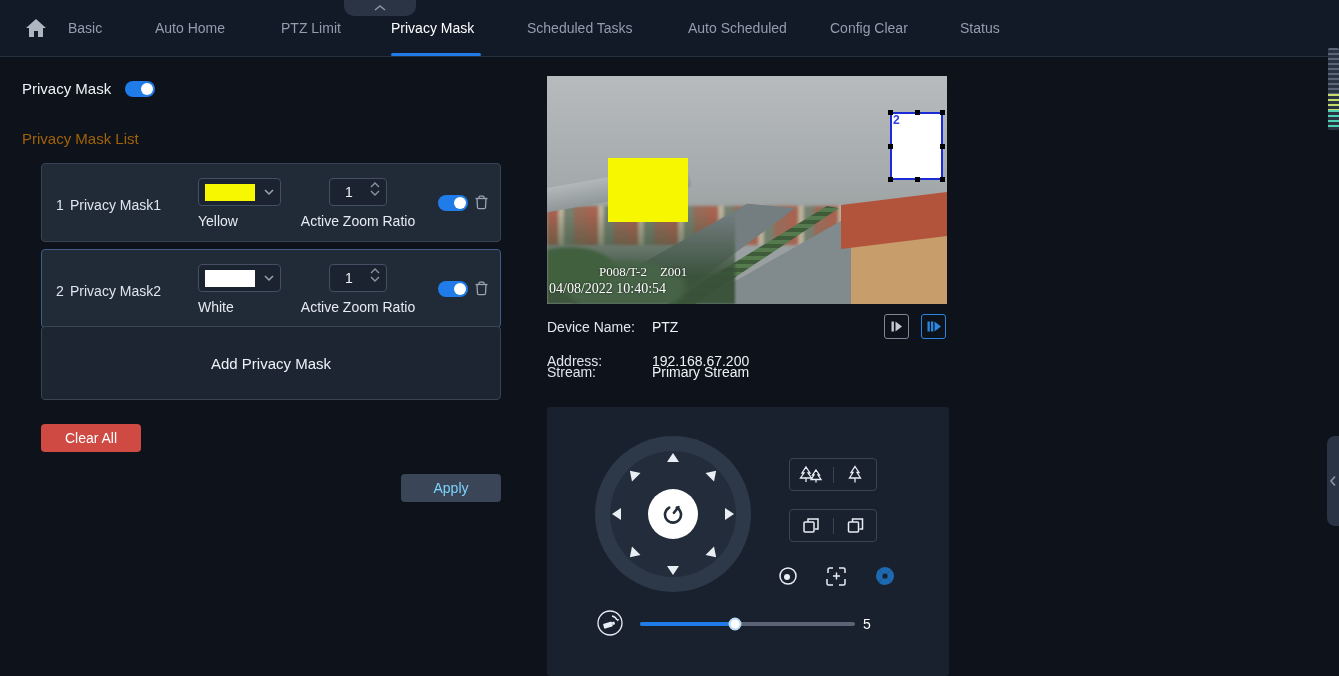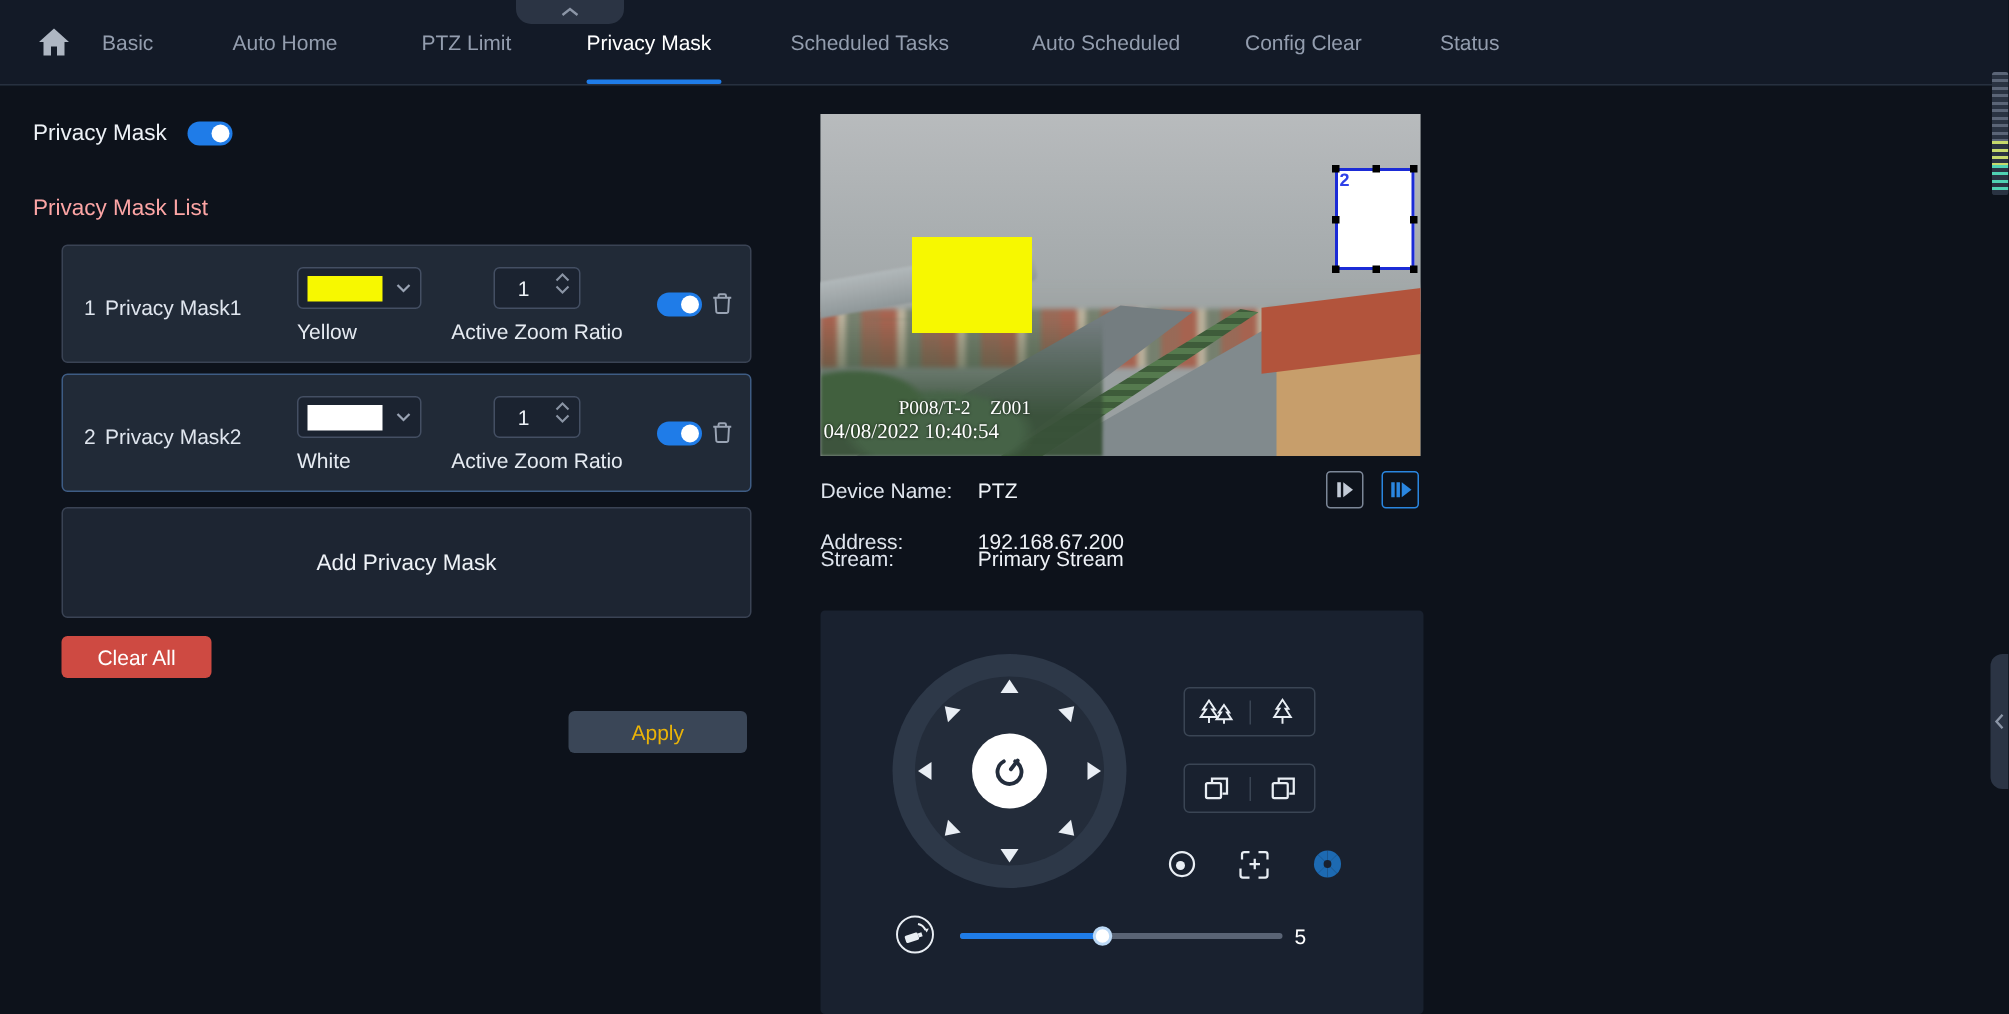--- a/index.html
+++ b/index.html
@@ -37,21 +37,21 @@
   .pm-toggle-row { position:absolute; left:22px; top:80px; display:flex; align-items:center; gap:14px; }
   .pm-label { font-size:15px; color:#eef2f7; }
   .toggle {
     position:relative; width:30px; height:16px; border-radius:9px;
     background:#1f7ce8; cursor:pointer; flex:none;
   }
   .toggle .knob {
     position:absolute; right:2px; top:2px; width:12px; height:12px;
     border-radius:50%; background:#ffffff;
   }
-  .pm-list-title { position:absolute; left:22px; top:130px; font-size:15px; color:#fca5a5; }
+  .pm-list-title { position:absolute; left:22px; top:130px; font-size:15px; color:#a16207; }
 
   .mask-card {
     position:absolute; left:41px; width:460px; height:79px;
     background:#212a37; border:1px solid #3a4354; border-radius:4px;
   }
   .mask-card.selected { border-color:#3e5c84; }
   .mc-index { position:absolute; left:14px; top:33px; color:#dfe5ee; }
   .mc-name  { position:absolute; left:28px; top:33px; color:#dfe5ee; }
   .color-select {
     position:absolute; left:156px; top:14px; width:83px; height:28px;
@@ -65,33 +65,33 @@
     position:absolute; left:287px; top:14px; width:58px; height:28px;
     background:#1b2330; border:1px solid #444f63; border-radius:4px;
   }
   .zs-val { position:absolute; left:0; top:5px; width:38px; text-align:center; color:#eef2f7; }
   .zs-arrows { position:absolute; right:6px; top:3px; display:flex; flex-direction:column; gap:2px; cursor:pointer; }
   .zoom-caption { position:absolute; left:240px; top:49px; width:152px; text-align:center; color:#e6ebf2; }
   .mc-toggle { position:absolute; left:396px; top:31px; }
   .mc-trash  { position:absolute; left:430px; top:29px; width:19px; height:19px; cursor:pointer; }
 
   .add-mask-btn {
-    position:absolute; left:41px; top:338px; width:460px; height:74px;
+    position:absolute; left:41px; top:326px; width:460px; height:74px;
     background:#1d2532; border:1px solid #3a4354; border-radius:4px;
     color:#eef2f7; font-size:15px; display:flex; align-items:center; justify-content:center;
     cursor:pointer;
   }
   .clear-all-btn {
     position:absolute; left:41px; top:424px; width:100px; height:28px;
     background:#ce4a42; border:none; border-radius:4px; color:#ffffff;
     font-size:14px; cursor:pointer; font-family:inherit;
   }
   .apply-btn {
-    position:absolute; left:379px; top:474px; width:119px; height:28px;
-    background:#3a4657; border:none; border-radius:4px; color:#eab308;
+    position:absolute; left:401px; top:474px; width:100px; height:28px;
+    background:#3a4657; border:none; border-radius:4px; color:#7dd3fc;
     font-size:14px; cursor:pointer; font-family:inherit;
   }
 
   
   .video {
     position:absolute; left:547px; top:76px; width:400px; height:228px;
     overflow:hidden; background:#9aa0a1;
   }
   .v-sky   { position:absolute; left:0; top:0; width:100%; height:58%;
              background:linear-gradient(180deg,#b8bbbd 0%,#a9aeb0 60%,#a0a6a7 100%); }

